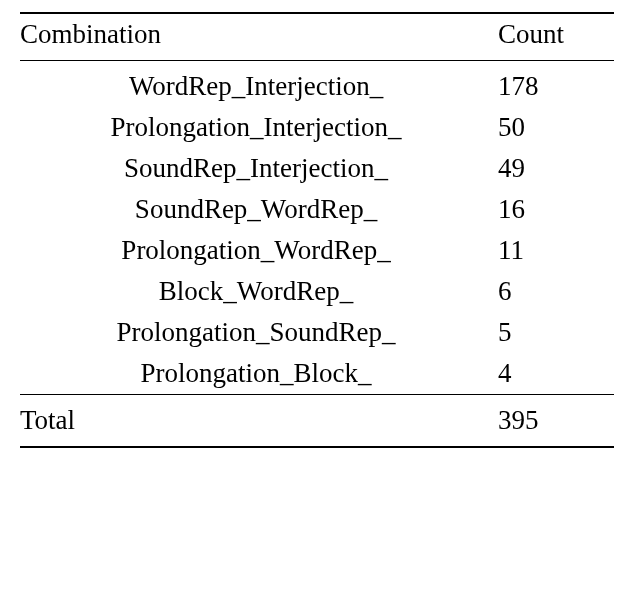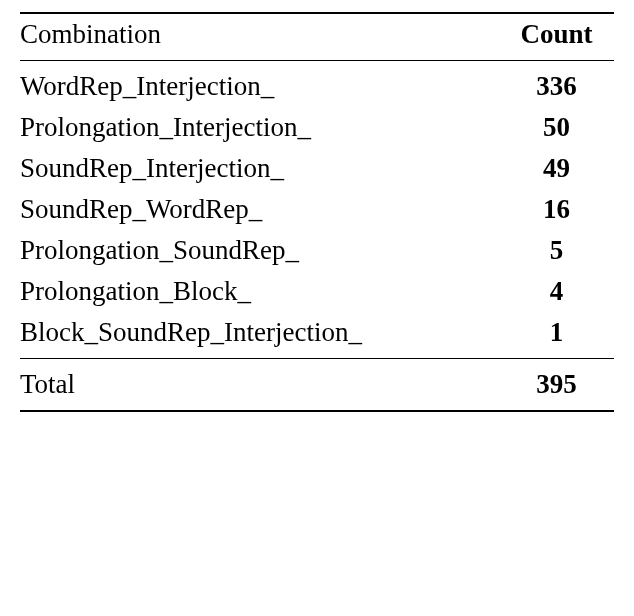--- a/index.html
+++ b/index.html
@@ -22,72 +22,75 @@
     table {
       width: 100%;
       border-collapse: collapse;
     }
     th, td {
       padding: 5px 6px 5px 0;
       text-align: left;
       font-weight: normal;
     }
     th.count-h, td.count-c {
-      text-align: center;
+      text-align: left;
       padding-right: 6px;
-      font-weight: bold;
     }
     .rule-top { border-top: 2px solid #000; }
     .rule-mid { border-top: 1.2px solid #000; }
     .rule-bot { border-bottom: 2px solid #000; }
     thead th { padding-bottom: 10px; margin-top: 32px; }
     .total-row td { padding-top: 10px; padding-bottom: 10px; }
     tbody tr:first-child td { padding-top: 10px; }
     tbody tr.last-body td { padding-bottom: 10px; }
-    .under { letter-spacing: 0; }
+    .under { letter-spacing: 0; text-align: center; }
   </style>
 </head>
 <body>
 
 <div class="wrap">
   <table>
     <thead>
       <tr class="rule-top">
         <th>Combination</th>
         <th class="count-h">Count</th>
       </tr>
     </thead>
     <tbody id="rows-body" class="rule-mid">
     <tr>
           <td class="under">WordRep_Interjection_</td>
-          <td class="count-c">336</td>
+          <td class="count-c">178</td>
         </tr>
         <tr>
           <td class="under">Prolongation_Interjection_</td>
           <td class="count-c">50</td>
         </tr>
         <tr>
           <td class="under">SoundRep_Interjection_</td>
           <td class="count-c">49</td>
         </tr>
         <tr>
           <td class="under">SoundRep_WordRep_</td>
           <td class="count-c">16</td>
         </tr>
         <tr>
+          <td class="under">Prolongation_WordRep_</td>
+          <td class="count-c">11</td>
+        </tr>
+        <tr>
+          <td class="under">Block_WordRep_</td>
+          <td class="count-c">6</td>
+        </tr>
+        <tr>
           <td class="under">Prolongation_SoundRep_</td>
           <td class="count-c">5</td>
         </tr>
         <tr>
           <td class="under">Prolongation_Block_</td>
           <td class="count-c">4</td>
-        </tr>
-        <tr class="last-body">
-          <td class="under">Block_SoundRep_Interjection_</td>
-          <td class="count-c">1</td>
         </tr>
       </tbody>
     <tbody>
       <tr class="rule-mid rule-bot total-row">
         <td>Total</td>
         <td class="count-c">395</td>
       </tr>
     </tbody>
   </table>
 </div>

